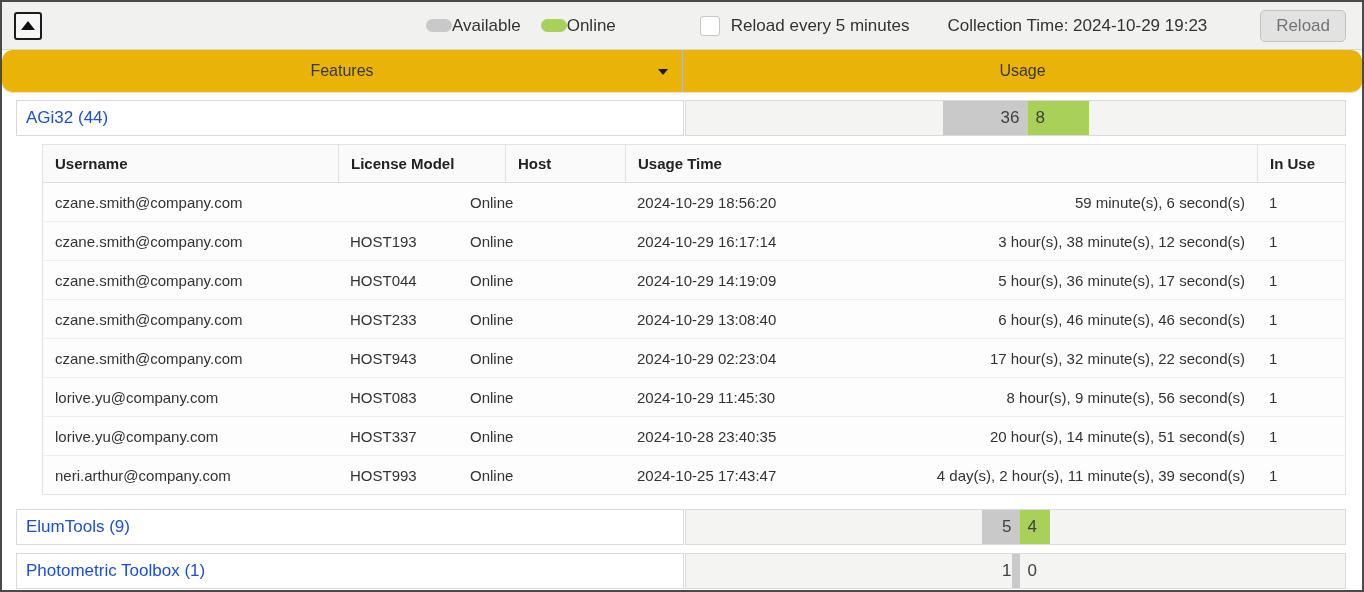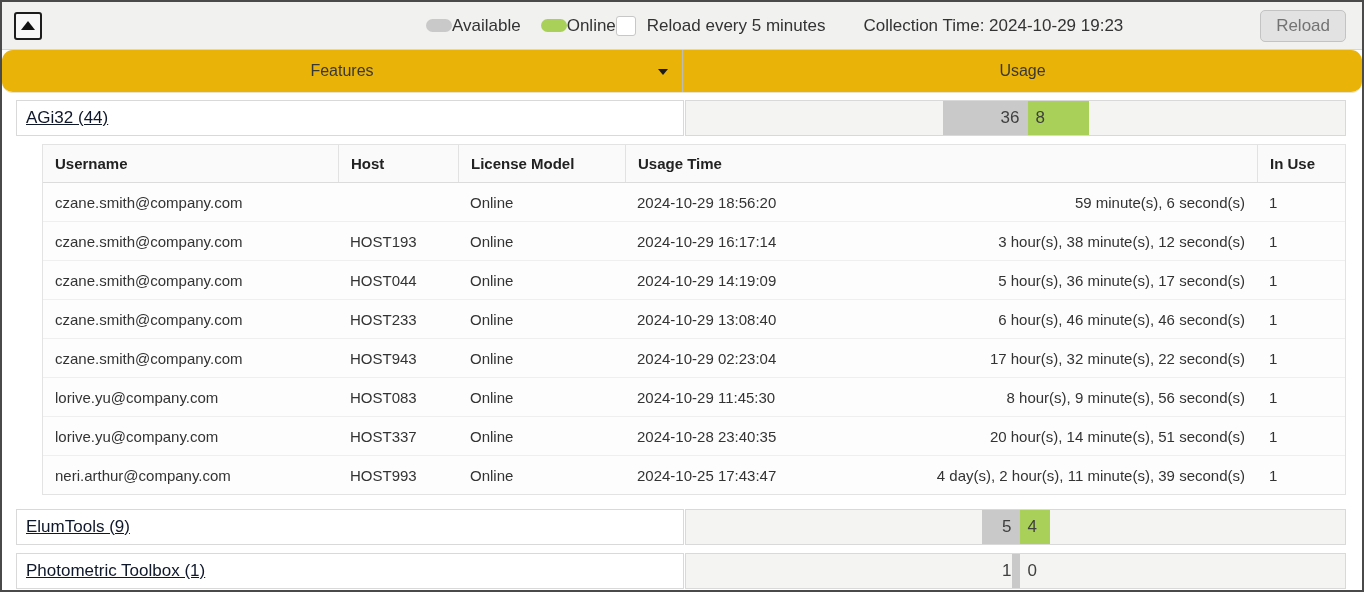--- a/index.html
+++ b/index.html
@@ -36,21 +36,21 @@
   }
   .tri-up {
     width: 0; height: 0;
     border-left: 7px solid transparent;
     border-right: 7px solid transparent;
     border-bottom: 9px solid #111;
   }
   .legend { display: flex; align-items: center; gap: 20px; margin-left: 384px; }
   .legend-item { display: flex; align-items: center; }
   .pill { width: 26px; height: 13px; border-radius: 7px; display: inline-block; }
-  .reload-check { display: flex; align-items: center; gap: 11px; cursor: pointer; }
+  .reload-check { display: flex; align-items: center; gap: 11px; margin-left: 84px; cursor: pointer; }
   .reload-check input {
     appearance: none; -webkit-appearance: none;
     width: 20px; height: 20px;
     border: 1px solid #c7c7c7; border-radius: 3px;
     background: #fff; cursor: pointer;
   }
   .collection-time { margin-left: 38px; white-space: nowrap; }
   .reload-btn {
     margin-left: auto;
     font-family: inherit; font-size: 17px; color: #737373;
@@ -92,23 +92,22 @@
   .content { flex: 1; background: #fff; padding: 7px 16px 0 14px; overflow: hidden; }
 
   .feature-row { display: flex; margin-bottom: 8px; }
   .feature-name {
     width: 668px; flex: 0 0 668px;
     height: 36px;
     background: #fff;
     border: 1px solid #d9d9d9;
     display: flex; align-items: center;
     padding-left: 9px;
-    font-size: 17px; color: #0f172a;
+    font-size: 17px; color: #1d4ed8;
     cursor: pointer;
-    text-decoration: underline;
   }
   .feature-usage {
     flex: 1; height: 36px;
     margin-left: 1px;
     background: #f4f4f2;
     border: 1px solid #d9d9d9;
     display: flex; align-items: stretch; justify-content: center;
     overflow: hidden;
   }
   .seg { display: flex; align-items: center; font-size: 17px; color: #404040; }
@@ -192,22 +191,22 @@
             <span class="num">36</span>
           </div>
           <div class="seg seg-online" style="width: 61px;">
             <span class="num">8</span>
           </div>
         </div>
       </div>
       <div class="sess-table">
         <div class="sess-header">
           <div class="hcell w-user">Username</div>
+          <div class="hcell w-model">License Model</div>
           <div class="hcell w-host">Host</div>
-          <div class="hcell w-model">License Model</div>
           <div class="hcell w-time">Usage Time</div>
           <div class="hcell w-inuse">In Use</div>
         </div>
         <div class="sess-row">
           <div class="cell w-user">czane.smith@company.com</div>
           <div class="cell w-host"></div>
           <div class="cell w-model">Online</div>
           <div class="cell w-time">
             <span>2024-10-29 18:56:20</span>
             <span>59 minute(s), 6 second(s)</span>

